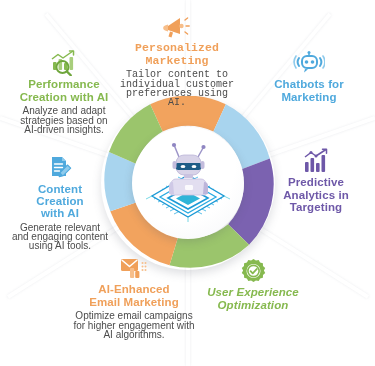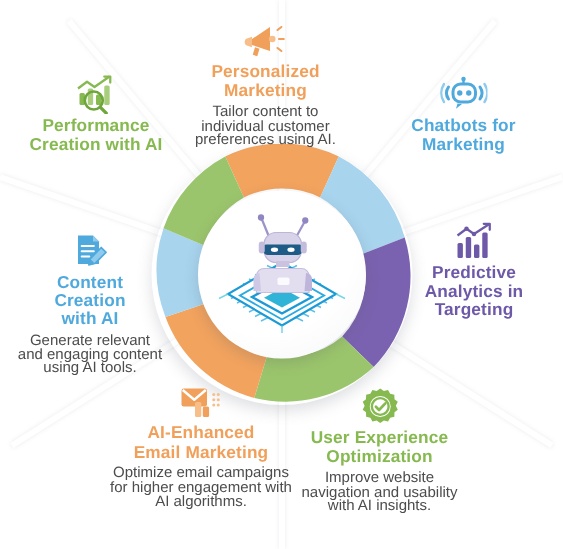--- a/index.html
+++ b/index.html
@@ -56,24 +56,24 @@
   .body{
     font-size:10px;
     line-height:9.4px;
     text-align:center;
     color:#4c4c4c;
     margin:0;
     white-space:pre-line;
   }
 
   
-  #card-personalized{left:117px;top:14px;width:120px;}
+  #card-personalized{left:117px;top:14px;width:120px;font-family:Liberation Mono, monospace;}
   #card-chatbots   {left:250px;top:50px;width:118px;}
   #card-predictive {left:259px;top:148px;width:114px;}
-  #card-ux         {left:189px;top:258px;width:128px;}
+  #card-ux         {left:189px;top:258px;width:128px;font-style:italic;}
   #card-email      {left:66px; top:255px;width:136px;}
   #card-content    {left:4px;  top:155px;width:112px;}
   #card-performance{left:4px;  top:50px; width:120px;}
 
   #card-content .title{line-height:12.2px;}
 </style>
 </head>
 <body>
 
 <div id="stage">
@@ -240,23 +240,20 @@
     <svg class="icon" width="27" height="26" viewBox="0 0 27 26">
       <g fill="#86B94F">
         <path d="M13.5 1 l2.4 1.6 2.8 -.6 1.4 2.5 2.8 .7 .1 2.9 2.2 1.8 -1.3 2.6 1.3 2.6 -2.2 1.8 -.1 2.9 -2.8 .7 -1.4 2.5 -2.8 -.6 -2.4 1.6 -2.4 -1.6 -2.8 .6 -1.4 -2.5 -2.8 -.7 -.1 -2.9 -2.2 -1.8 1.3 -2.6 -1.3 -2.6 2.2 -1.8 .1 -2.9 2.8 -.7 1.4 -2.5 2.8 .6 z"></path>
       </g>
       <circle cx="13.5" cy="13" r="7" fill="#ffffff"></circle>
       <circle cx="13.5" cy="13" r="5.6" fill="none" stroke="#86B94F" stroke-width="1.6"></circle>
       <path d="M10.6 13.2 l2.1 2.1 4.2 -4.4" fill="none" stroke="#86B94F" stroke-width="1.8" stroke-linecap="round" stroke-linejoin="round"></path>
     </svg>
     <div class="title" style="color:#86B94F">User Experience
 Optimization</div>
-    <div class="body">Improve website
-navigation and usability
-with AI insights.</div>
   </div>
 
   <div class="card" id="card-email">
     <svg class="icon" width="30" height="26" viewBox="0 0 30 26">
       <rect x="2" y="4" width="17" height="12" rx="1.5" fill="#F0A05A"></rect>
       <path d="M2.8 5 L10.5 11.5 L18.2 5" fill="none" stroke="#ffffff" stroke-width="1.6" stroke-linejoin="round"></path>
       <rect x="11" y="13" width="4.2" height="10" rx="1" fill="#F7BE8A"></rect>
       <rect x="16.2" y="16" width="4.2" height="7" rx="1" fill="#F0A05A"></rect>
       <g fill="#F7BE8A">
         <circle cx="23.5" cy="8" r="1"></circle>
@@ -300,15 +297,18 @@
       <path d="M20.5 1 h4 v4" fill="none" stroke="#86B94F" stroke-width="1.5" stroke-linecap="round" stroke-linejoin="round"></path>
       <rect x="4" y="12" width="3.6" height="8" rx="1" fill="#86B94F"></rect>
       <rect x="9.5" y="9" width="3.6" height="11" rx="1" fill="#A8CE7C"></rect>
       <rect x="15" y="13" width="3.6" height="7" rx="1" fill="#86B94F"></rect>
       <rect x="20.5" y="7" width="3.6" height="13" rx="1" fill="#A8CE7C"></rect>
       <circle cx="13.5" cy="17" r="6" fill="none" stroke="#6FA63C" stroke-width="1.8"></circle>
       <path d="M17.8 21.4 l4 4" stroke="#6FA63C" stroke-width="2.2" stroke-linecap="round"></path>
     </svg>
     <div class="title" style="color:#86B94F">Performance
 Creation with AI</div>
+    <div class="body">Analyze and adapt
+strategies based on
+AI-driven insights.</div>
   </div>
 
 </div>
 
 </body></html>

